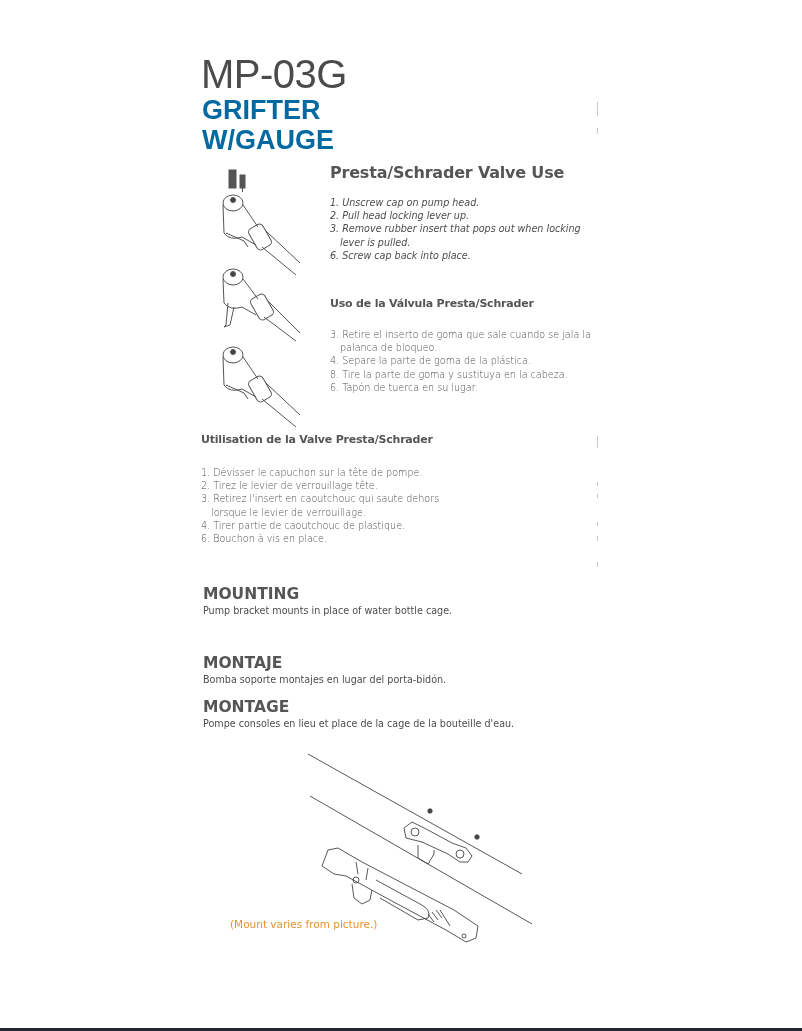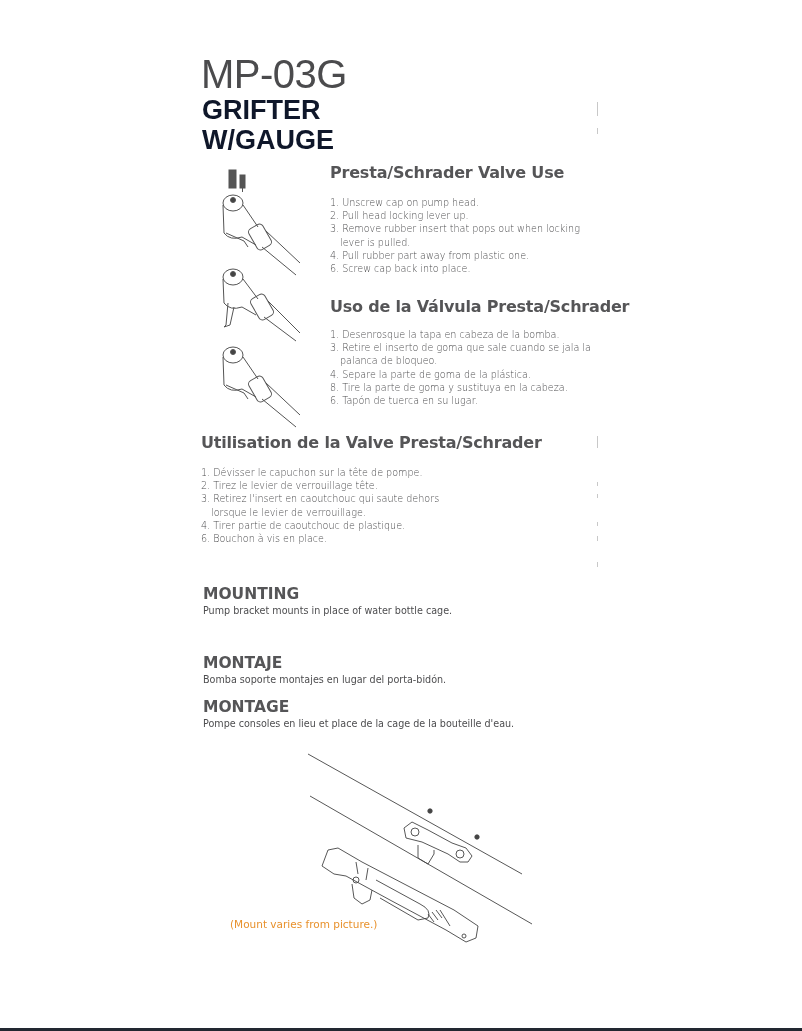--- a/index.html
+++ b/index.html
@@ -1,20 +1,20 @@
 <!DOCTYPE html>
 <html><head>
 <meta charset="utf-8">
 <style>
   html, body { margin:0; padding:0; background:#ffffff; }
   body { width:802px; height:1031px; position:relative; overflow:hidden; font-family:"DejaVu Sans", sans-serif; color:#4a4a4c; }
   .abs { position:absolute; }
   .title-model { left:201px; top:52px; font-family:"Liberation Sans", sans-serif; font-weight:normal; font-size:40px; line-height:44px; color:#4b4b4d; letter-spacing:-0.5px; }
-  .title-sub { left:202px; font-family:"Liberation Sans", sans-serif; font-weight:bold; font-size:27px; line-height:30px; color:#0f172a; }
-  .h2 { font-family:"DejaVu Sans", sans-serif; font-weight:bold; font-size:16px; color:#555557; letter-spacing:-0.2px; white-space:nowrap; }
+  .title-sub { left:202px; font-family:"Liberation Sans", sans-serif; font-weight:bold; font-size:27px; line-height:30px; color:#0369a1; }
+  .h2 { font-family:"DejaVu Sans", sans-serif; font-weight:bold; font-size:11px; color:#555557; letter-spacing:-0.2px; white-space:nowrap; }
   .h3 { font-family:"DejaVu Sans", sans-serif; font-weight:bold; font-size:15.5px; color:#555557; white-space:nowrap; }
   ol.steps { margin:0; padding:0; list-style:none; font-size:9.6px; line-height:13.2px; color:#4d4d4f; font-family:"DejaVu Sans", sans-serif; font-weight:200; }
   ol.steps li { padding-left:10px; text-indent:-10px; white-space:pre-wrap; }
   .para { font-size:9.6px; line-height:12px; color:#4d4d4f; white-space:nowrap; }
   .note { font-size:10.5px; color:#e8912c; white-space:nowrap; }
   .edge-mark { background:#c8c8c8; width:1px; }
   .bottom-bar { left:0; top:1028px; width:802px; height:3px; background:#222831; }
   svg { overflow:visible; }
 </style>
 </head>
@@ -66,31 +66,29 @@
       <path d="M23 192 L24 220 Q30 228 42 224 L56 232"></path>
       <path d="M43 192 L58 214"></path>
       <rect x="52" y="212" width="16" height="24" rx="4" transform="rotate(-30 60 224)"></rect>
       <path d="M66 218 L100 250 M62 234 L96 262"></path>
       <path d="M26 220 L44 228 L48 234"></path>
     </g>
   </g>
 </svg>
 
 <div class="abs h2" style="left:330px; top:163px; font-size:16px;">Presta/Schrader Valve Use</div>
-<ol class="abs steps" style="left:330px; top:196px; width:260px;">
+<ol class="abs steps" style="left:330px; top:196px; width:260px;font-style:italic;">
   <li>1. Unscrew cap on pump head.</li>
   <li>2. Pull head locking lever up.</li>
   <li>3. Remove rubber insert that pops out when locking lever is pulled.</li>
-  <li>4. Pull rubber part away from plastic one.</li>
   <li>6. Screw cap back into place.</li>
 </ol>
 
 <div class="abs h2" style="left:330px; top:297px;">Uso de la Válvula Presta/Schrader</div>
 <ol class="abs steps" style="left:330px; top:328px; width:270px;">
-  <li>1. Desenrosque la tapa en cabeza de la bomba.</li>
   <li>3. Retire el inserto de goma que sale cuando se jala la palanca de bloqueo.</li>
   <li>4. Separe la parte de goma de la plástica.</li>
   <li>8. Tire la parte de goma y sustituya en la cabeza.</li>
   <li>6. Tapón de tuerca en su lugar.</li>
 </ol>
 
 <div class="abs h2" style="left:201px; top:433px;">Utilisation de la Valve Presta/Schrader</div>
 <ol class="abs steps" style="left:201px; top:466px; width:255px;">
   <li>1. Dévisser le capuchon sur la tête de pompe.</li>
   <li>2. Tirez le levier de verrouillage tête.</li>

